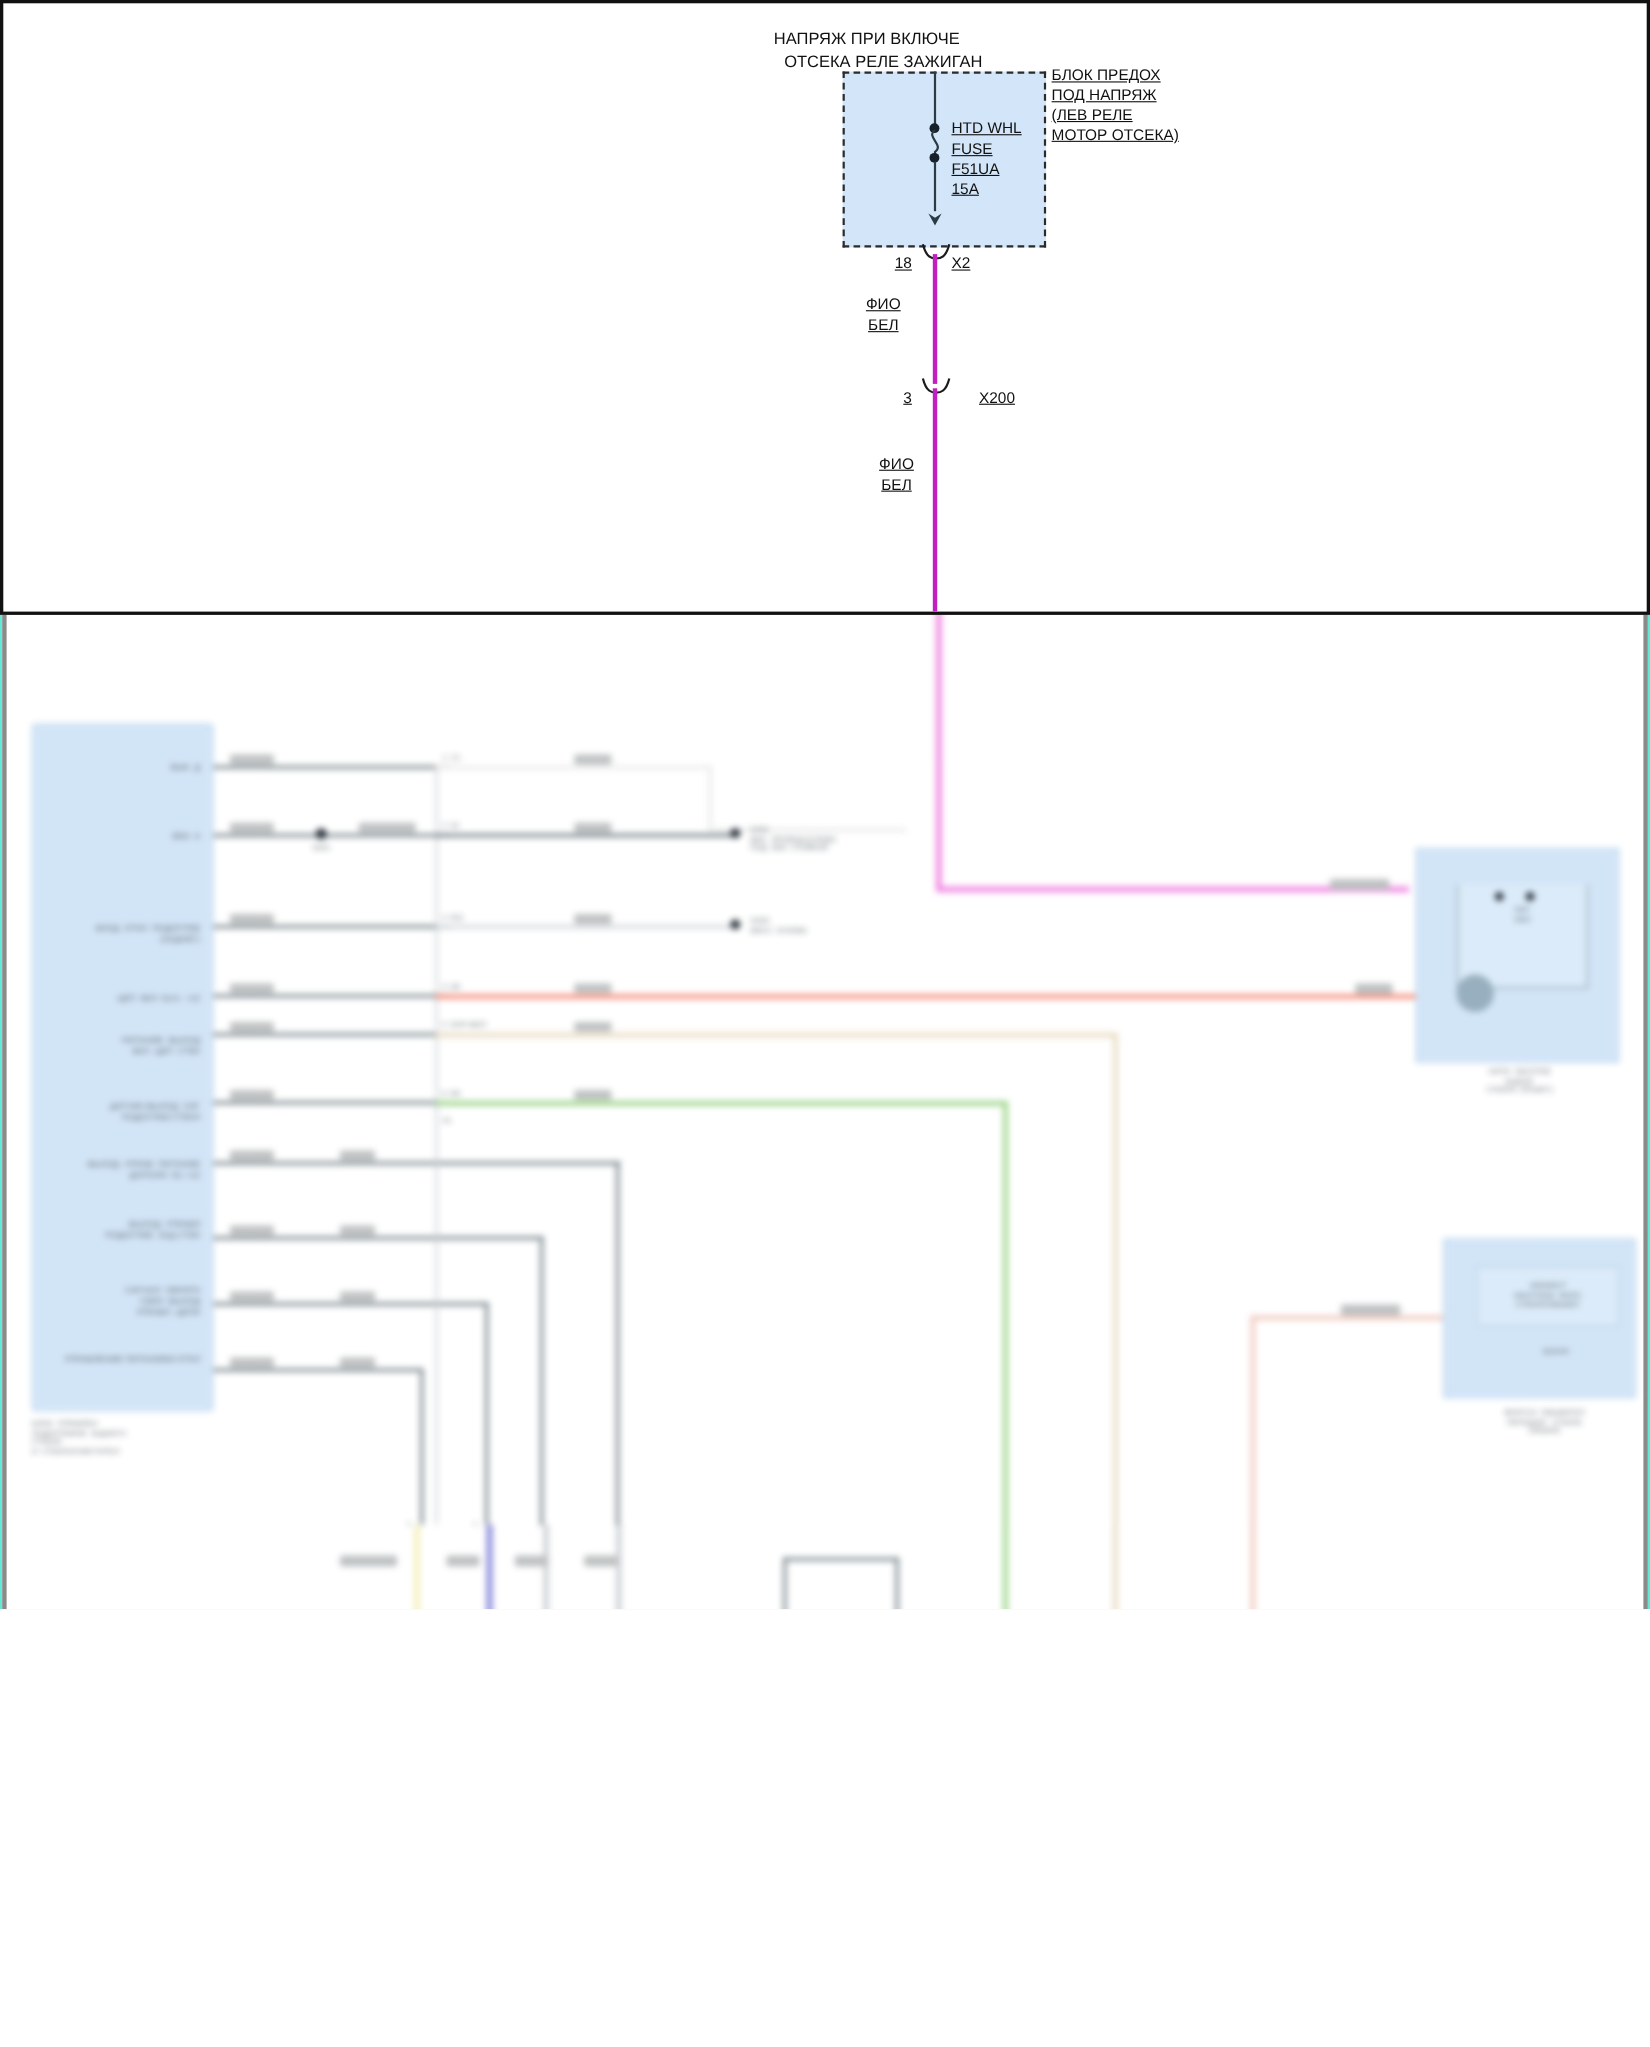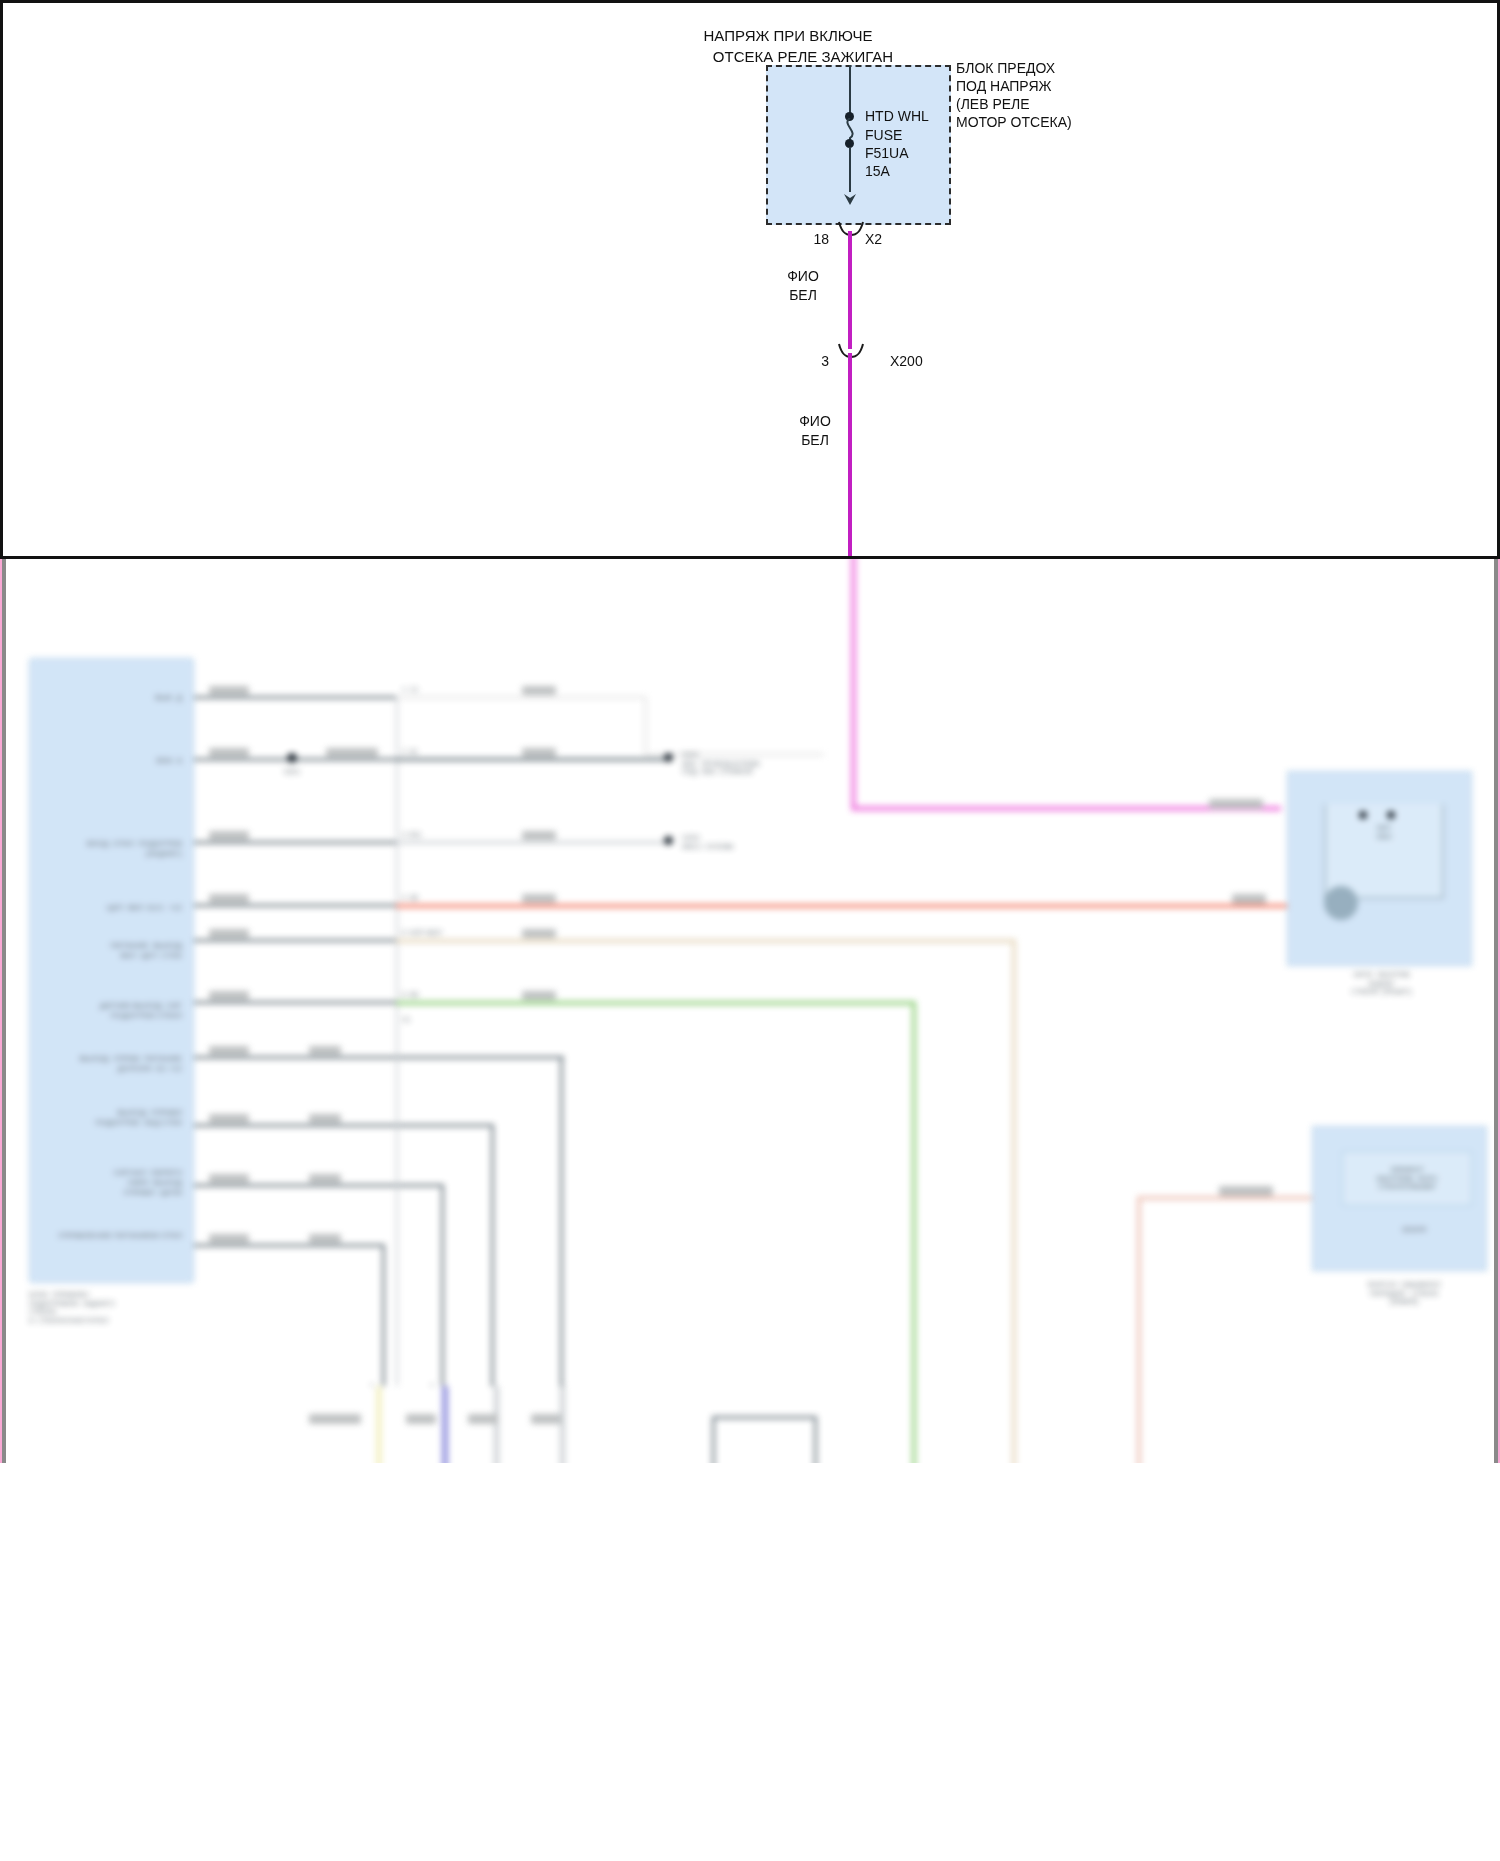--- a/index.html
+++ b/index.html
@@ -1,18 +1,18 @@
 <!DOCTYPE html>
 <html><head>
 <meta charset="utf-8">
 <style>
   html,body{margin:0;padding:0;background:#ffffff;}
   body{font-family:"Liberation Sans","DejaVu Sans",sans-serif;}
 
-  #page{position:relative;width:1500px;height:1463px;overflow:hidden;background:#f9a8d4;}
+  #page{position:relative;width:1500px;height:1463px;overflow:hidden;background:#5eead4;}
 
   
   #sharp-panel{
     position:absolute;left:0;top:0;width:1500px;height:559px;
     background:#ffffff;
     border:3px solid #111111;
     box-sizing:border-box;
     overflow:hidden;
     z-index:3;
   }
@@ -37,21 +37,21 @@
   
   .box{position:absolute;background:#cfe3f7;border:1px solid #9dc0de;box-sizing:border-box;}
   .box.dash{background:#d3e5f8;border:2px dashed #2b2b2b;}
   .box.plain{background:#cfe3f7;border:1px solid #a8c8e4;}
   .wire{position:absolute;background:#3c4a52;}
   .wv{width:2px;}
   .wh{height:2px;}
   .dot{position:absolute;width:9px;height:9px;border-radius:50%;background:#16202a;}
   .txt{position:absolute;white-space:pre;color:#111;line-height:1.22;}
   .t15{font-size:15px;}
-  .t14{font-size:14px;}
+  .t14{font-size:14px;text-decoration:underline;}
   .t9{font-size:9px;}
   .t8{font-size:8px;}
   .t7{font-size:7px;}
   .ctr{text-align:center;}
   .rt{text-align:right;}
 
   
   .fuse-zig{position:absolute;}
 
   

